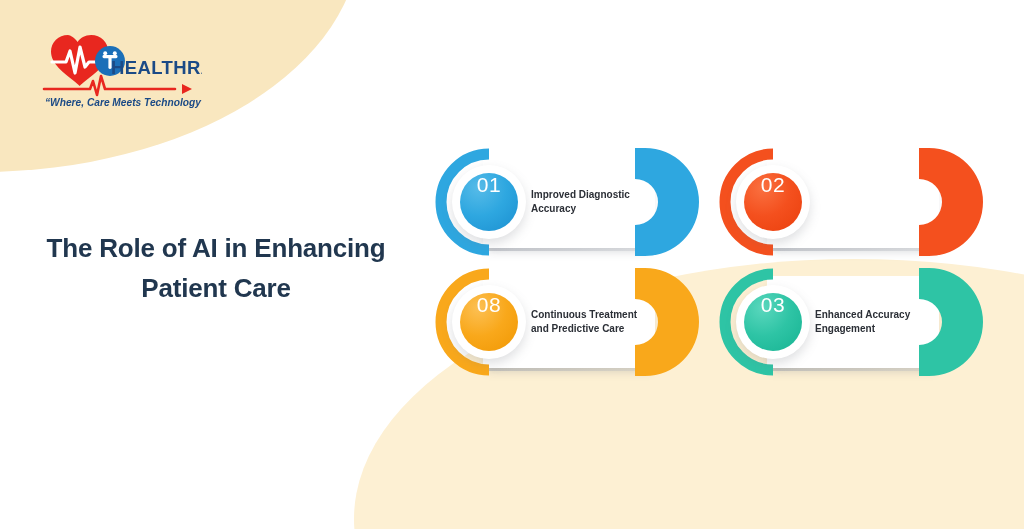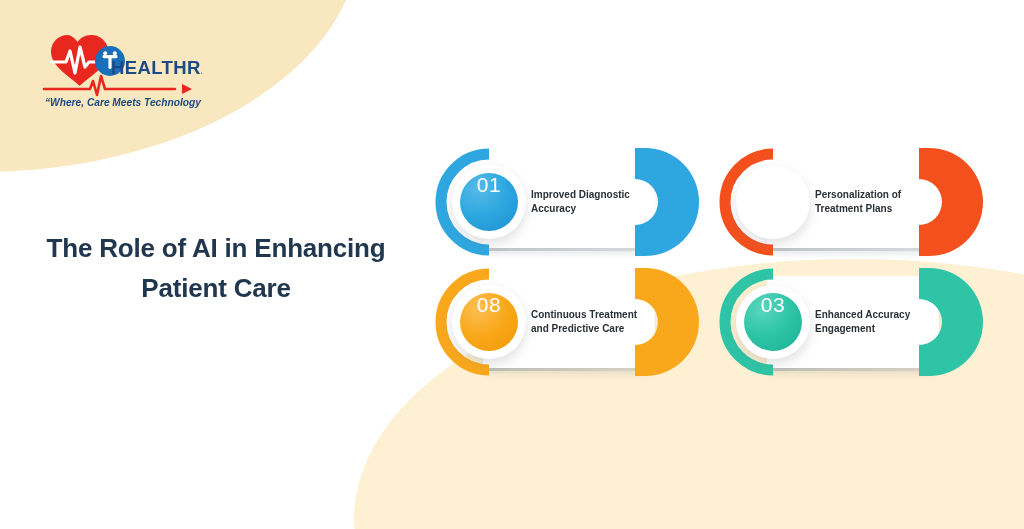--- a/index.html
+++ b/index.html
@@ -181,21 +181,23 @@
         <svg width="64" height="108" viewBox="0 0 64 108" xmlns="http://www.w3.org/2000/svg">
           <path d="M0 0 h10 a54 54 0 0 1 0 108 h-10 v-31 a23 23 0 0 0 0 -46 z" fill="#f4501e"></path>
         </svg>
       </div>
       <div class="ring">
         <svg width="108" height="108" viewBox="0 0 108 108" xmlns="http://www.w3.org/2000/svg">
           <path d="M54 6 A48 48 0 1 0 54 102" fill="none" stroke="#f4501e" stroke-width="11" stroke-linecap="butt"></path>
         </svg>
       </div>
       <div class="disc"></div>
-      <div class="card-text">Personalization of Treatment Plans</div>
+      <div class="bubble" style="background:radial-gradient(circle at 32% 26%, #fa7040 0%, #f4501e 48%, #ea3f0c 100%);">
+        <span>02</span>
+      </div>
     </div>
 
     <div class="card">
       <div class="card-panel"></div>
       <div class="dshape">
         <svg width="64" height="108" viewBox="0 0 64 108" xmlns="http://www.w3.org/2000/svg">
           <path d="M0 0 h10 a54 54 0 0 1 0 108 h-10 v-31 a23 23 0 0 0 0 -46 z" fill="#f9a81b"></path>
         </svg>
       </div>
       <div class="ring">

